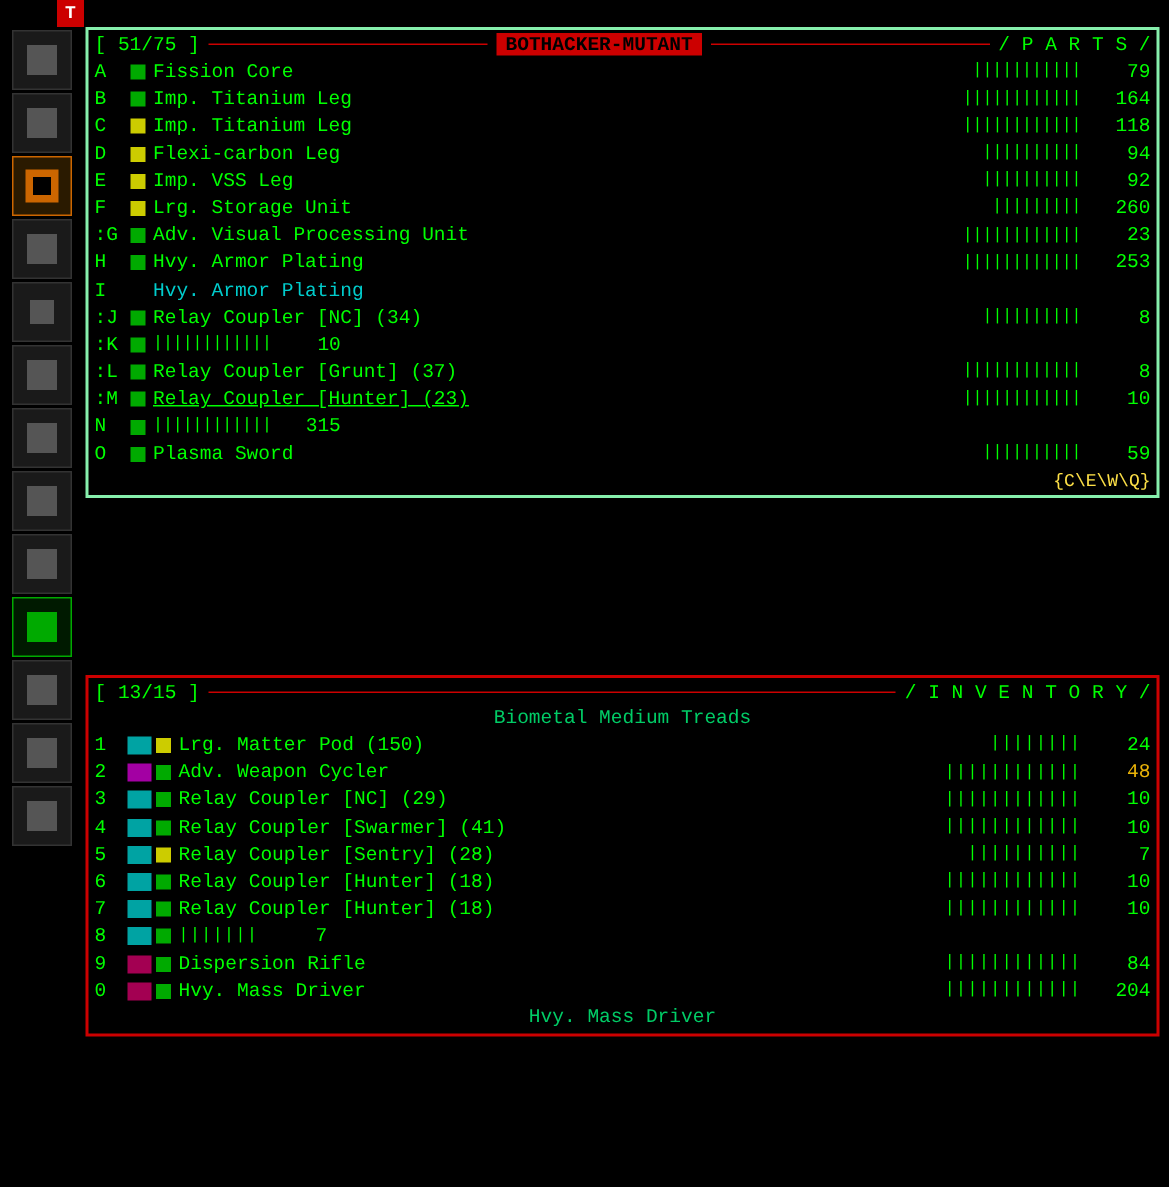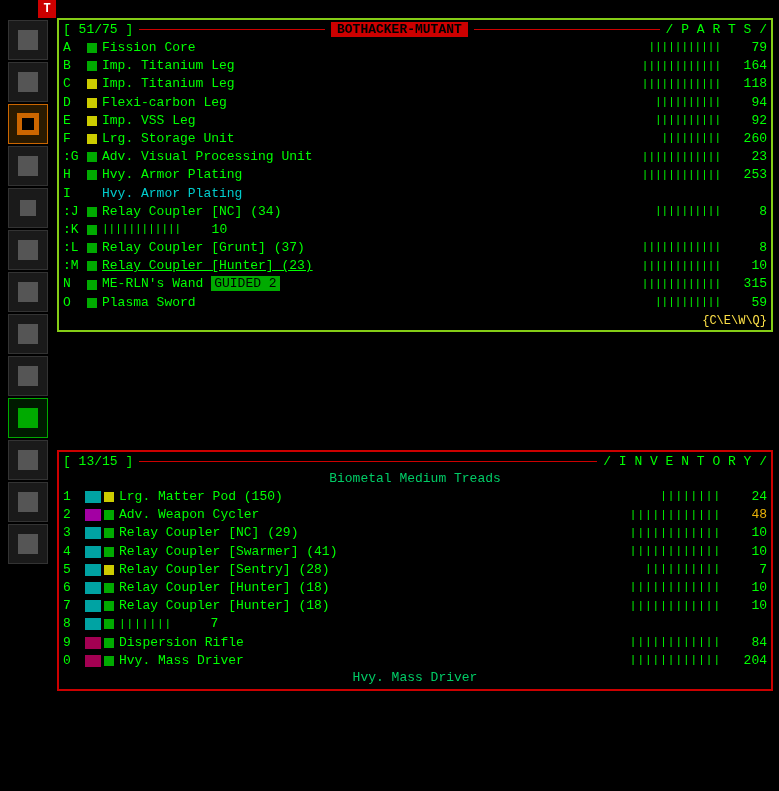--- a/index.html
+++ b/index.html
@@ -45,21 +45,21 @@
       font-weight: bold;
       font-size: 12px;
     }
 
     
     .parts-panel {
       position: absolute;
       top: 18px;
       left: 57px;
       width: 716px;
-      border: 2px solid #84cc16;
+      border: 2px solid #86efac;
       background: #000;
       padding: 2px 4px;
     }
 
     .panel-title-bar {
       display: flex;
       align-items: center;
       color: #00ff00;
       font-size: 13px;
       margin-bottom: 2px;
@@ -318,21 +318,20 @@
         <div class="item-row">
           <span class="key" style="color:#00ff00;min-width:24px;">:M</span>
           <span class="color-sq" style="background:#00aa00;width:10px;height:10px;display:inline-block;margin-right:5px;flex-shrink:0;"></span>
           <span class="name" style="flex:1;text-decoration:underline;">Relay Coupler [Hunter] (23)</span>
           <span class="bars" style="color:#00ff00;font-size:11px;letter-spacing:0px;margin-right:6px;">||||||||||||</span>
           <span class="value" style="min-width:36px;text-align:right;color:#00ff00;">10</span>
         </div>
         <div class="item-row">
           <span class="key" style="color:#00ff00;min-width:24px;">N</span>
           <span class="color-sq" style="background:#00aa00;width:10px;height:10px;display:inline-block;margin-right:5px;flex-shrink:0;"></span>
-          <span class="name" style="flex:1;">ME-RLN's Wand <span style="background:#00aa00;color:#000;padding:0 3px;">GUIDED 2</span></span>
           <span class="bars" style="color:#00ff00;font-size:11px;letter-spacing:0px;margin-right:6px;">||||||||||||</span>
           <span class="value" style="min-width:36px;text-align:right;color:#00ff00;">315</span>
         </div>
         <div class="item-row">
           <span class="key" style="color:#00ff00;min-width:24px;">O</span>
           <span class="color-sq" style="background:#00aa00;width:10px;height:10px;display:inline-block;margin-right:5px;flex-shrink:0;"></span>
           <span class="name" style="flex:1;">Plasma Sword</span>
           <span class="bars" style="color:#00ff00;font-size:11px;letter-spacing:0px;margin-right:6px;">||||||||||</span>
           <span class="value" style="min-width:36px;text-align:right;color:#00ff00;">59</span>
         </div>

